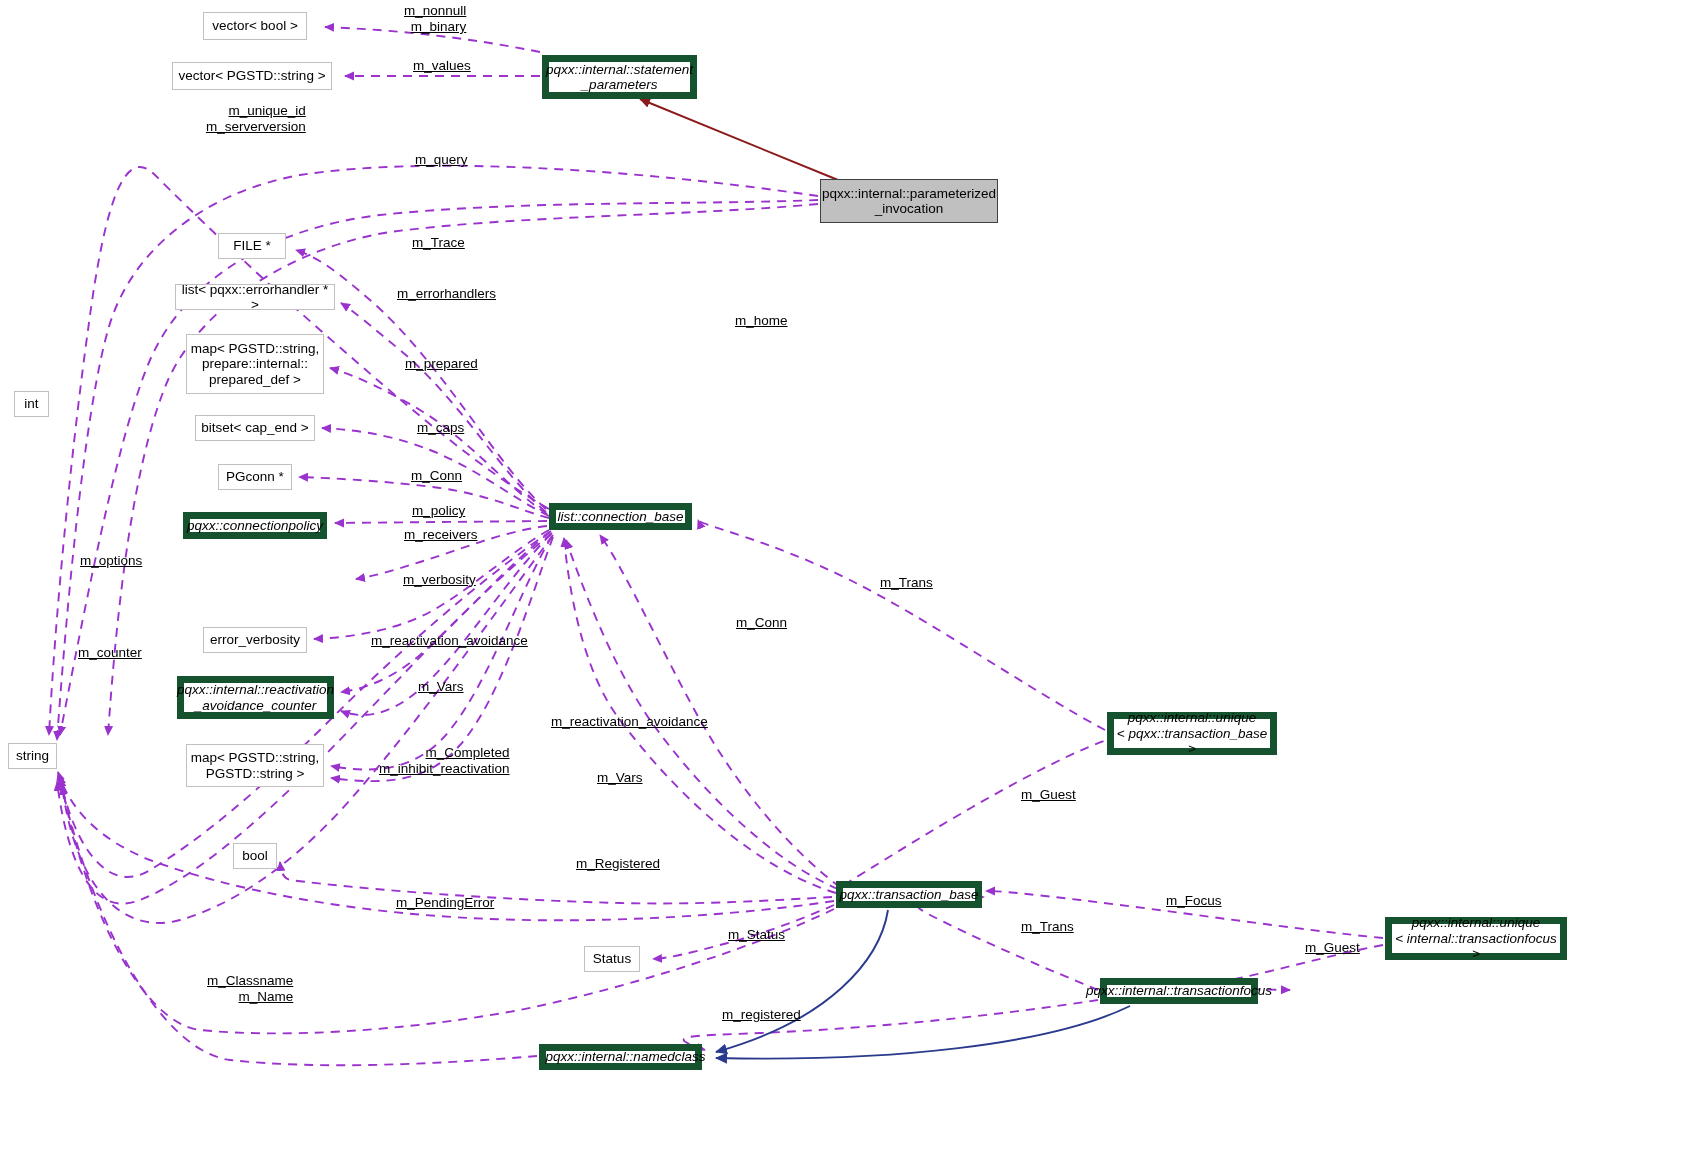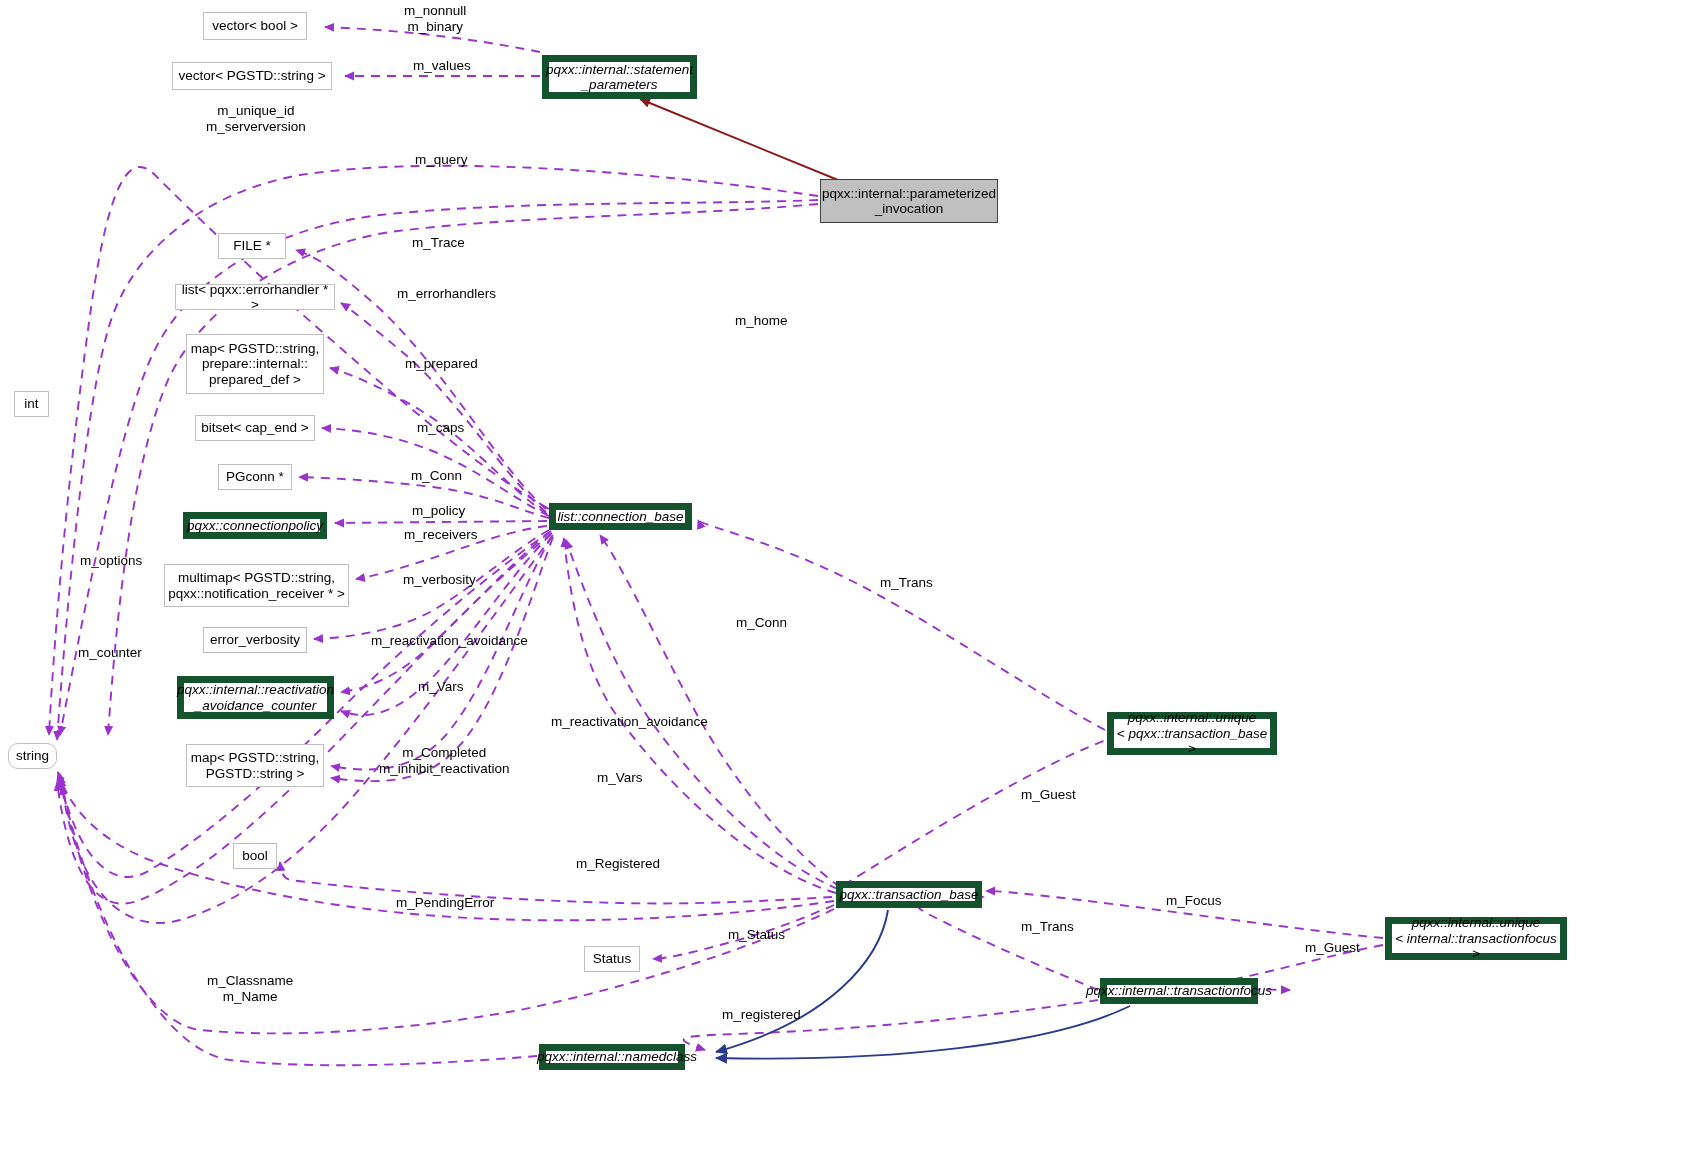--- a/index.html
+++ b/index.html
@@ -7,21 +7,21 @@
        font-family:"Liberation Sans","DejaVu Sans",sans-serif;}
   #canvas{position:absolute;left:0;top:0;width:1696px;height:1163px;}
   svg.edges{position:absolute;left:0;top:0;width:1696px;height:1163px;pointer-events:none;}
   .node{position:absolute;box-sizing:border-box;display:flex;align-items:center;
         justify-content:center;text-align:center;background:#ffffff;
         font-size:13.5px;line-height:15.5px;color:#000000;white-space:pre-line;}
   .node.plain{border:1px solid #c0c0c0;}
   .node.key{border:7px solid #14532d;font-style:italic;}
   .node.hl{background:#c0c0c0;border:1px solid #404040;}
   .elabel{position:absolute;font-size:13.5px;line-height:16px;color:#000000;
-          white-space:pre-line;text-align:center;background:transparent;}
+          white-space:pre-line;text-align:right;background:transparent;text-decoration:underline;}
 </style>
 </head>
 <body>
 
 <div id="canvas">
 
   <svg class="edges" viewBox="0 0 1696 1163" xmlns="http://www.w3.org/2000/svg">
     <defs>
       <marker id="ah-purple" markerWidth="11" markerHeight="11" refX="9" refY="5.5" orient="auto" markerUnits="userSpaceOnUse">
         <path d="M0,1 L10,5.5 L0,10 z" fill="#9a32cd"></path>
@@ -89,39 +89,37 @@
   <div class="node hl" style="left:820px;top:179px;width:178px;height:44px;">pqxx::internal::parameterized
 _invocation</div>
   <div class="node plain" style="left:218px;top:233px;width:68px;height:26px;text-align:center;">FILE *</div>
   <div class="node plain" style="left:175px;top:284px;width:160px;height:26px;">list&lt; pqxx::errorhandler * &gt;</div>
   <div class="node plain" style="left:186px;top:334px;width:138px;height:60px;">map&lt; PGSTD::string,
 prepare::internal::
 prepared_def &gt;</div>
   <div class="node plain" style="left:195px;top:415px;width:120px;height:26px;">bitset&lt; cap_end &gt;</div>
   <div class="node plain" style="left:218px;top:464px;width:74px;height:26px;">PGconn *</div>
   <div class="node key" style="left:183px;top:512px;width:144px;height:27px;">pqxx::connectionpolicy</div>
-  <div class="node plain" style="left:164px;top:564px;width:185px;height:43px;">multimap&lt; PGSTD::string,
-pqxx::notification_receiver * &gt;</div>
   <div class="node plain" style="left:203px;top:627px;width:104px;height:26px;">error_verbosity</div>
   <div class="node key" style="left:177px;top:676px;width:157px;height:43px;">pqxx::internal::reactivation
 _avoidance_counter</div>
   <div class="node plain" style="left:186px;top:744px;width:138px;height:43px;">map&lt; PGSTD::string,
 PGSTD::string &gt;</div>
   <div class="node plain" style="left:233px;top:843px;width:44px;height:26px;">bool</div>
   <div class="node plain" style="left:14px;top:391px;width:35px;height:26px;">int</div>
-  <div class="node plain" style="left:8px;top:743px;width:49px;height:26px;border-radius:10px;">string</div>
+  <div class="node plain" style="left:8px;top:743px;width:49px;height:26px;">string</div>
   <div class="node key" style="left:549px;top:503px;width:143px;height:27px;">list::connection_base</div>
   <div class="node key" style="left:1107px;top:712px;width:170px;height:43px;">pqxx::internal::unique
 &lt; pqxx::transaction_base &gt;</div>
   <div class="node key" style="left:836px;top:881px;width:146px;height:27px;">pqxx::transaction_base</div>
   <div class="node plain" style="left:584px;top:946px;width:56px;height:26px;">Status</div>
   <div class="node key" style="left:1385px;top:917px;width:182px;height:43px;">pqxx::internal::unique
 &lt; internal::transactionfocus &gt;</div>
   <div class="node key" style="left:1100px;top:978px;width:158px;height:26px;">pqxx::internal::transactionfocus</div>
-  <div class="node key" style="left:539px;top:1044px;width:146px;height:26px;padding-left:10px;">pqxx::internal::namedclass</div>
+  <div class="node key" style="left:539px;top:1044px;width:163px;height:26px;padding-left:10px;">pqxx::internal::namedclass</div>
 
   <div class="elabel" style="left:404px;top:3px;">m_nonnull
 m_binary</div>
   <div class="elabel" style="left:413px;top:58px;">m_values</div>
   <div class="elabel" style="left:206px;top:103px;">m_unique_id
 m_serverversion</div>
   <div class="elabel" style="left:415px;top:152px;">m_query</div>
   <div class="elabel" style="left:735px;top:313px;">m_home</div>
   <div class="elabel" style="left:412px;top:235px;">m_Trace</div>
   <div class="elabel" style="left:397px;top:286px;">m_errorhandlers</div>

